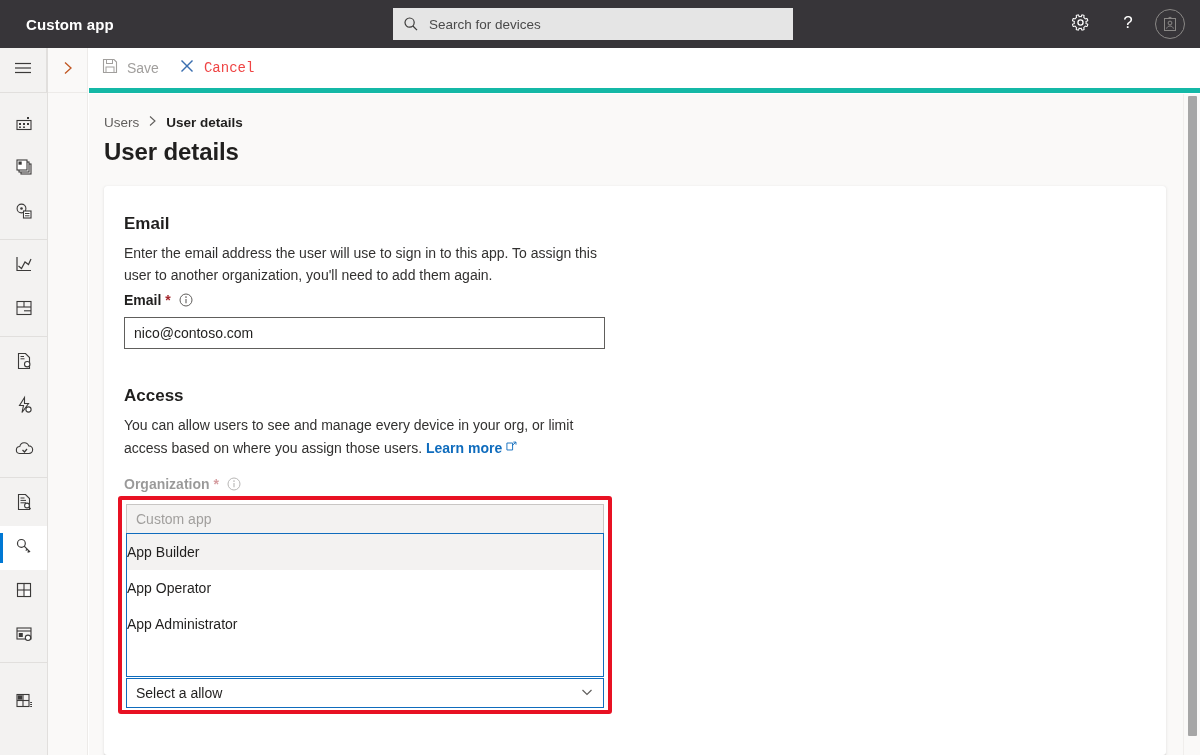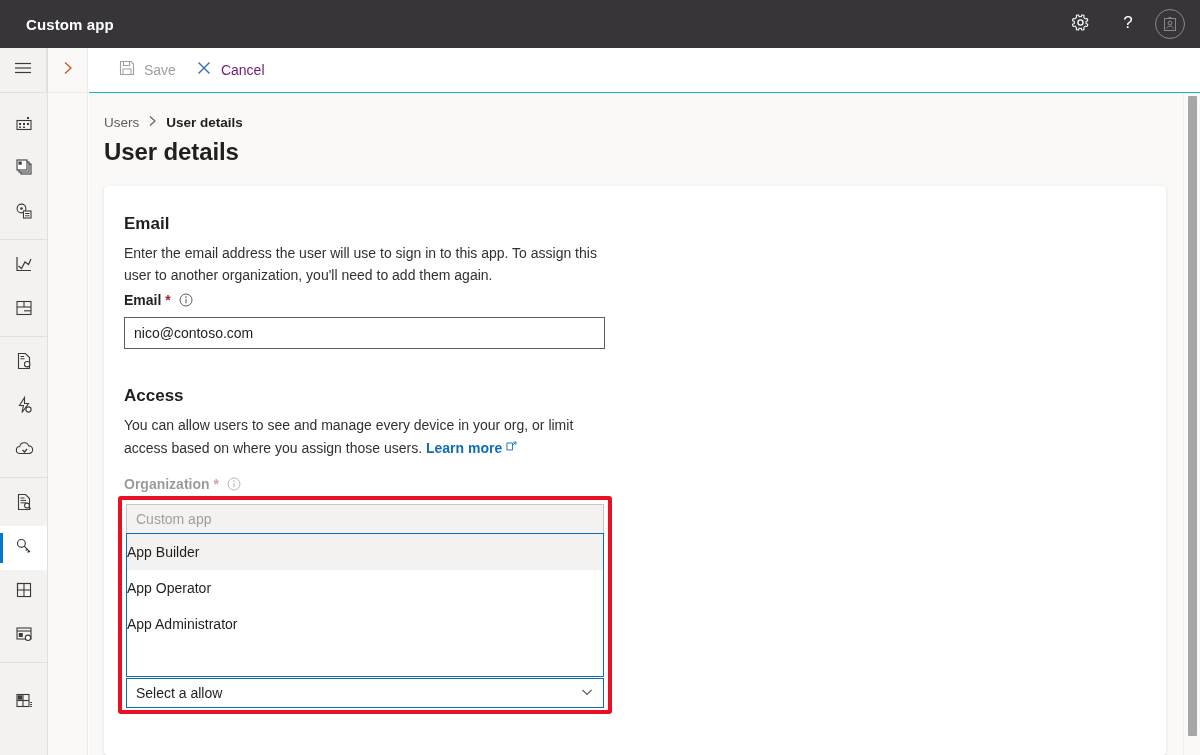--- a/index.html
+++ b/index.html
@@ -90,32 +90,32 @@
     width: 40px; height: 662px;
     background: #faf9f8;
     border-right: 1px solid #edebe9;
   }
 
   
   .cmdbar {
     position: absolute; top: 48px; left: 89px;
     width: 1111px; height: 45px;
     background: #ffffff;
-    border-bottom: 1px solid #14b8a6;
+    border-bottom: 5px solid #14b8a6;
     display: flex; align-items: center;
-    padding-left: 20px;
+    padding-left: 3px;
   }
   .cmd-btn {
     display: flex; align-items: center;
     height: 36px; padding: 0 10px;
     cursor: pointer;
   }
   .cmd-btn .lbl { font-size: 14px; margin-left: 9px; }
   .cmd-btn.disabled .lbl { color: #a19f9d; }
-  .cmd-btn.enabled .lbl { color: #701a75; }
+  .cmd-btn.enabled .lbl { color: #ef4444; font-family: Liberation Mono, monospace; }
 
   
   .content {
     position: absolute; top: 94px; left: 89px;
     width: 1111px; height: 661px;
     background: #faf9f8;
     overflow: hidden;
   }
   .breadcrumb {
     position: absolute; left: 15px; top: 21px;
@@ -214,20 +214,29 @@
     width: 9px; height: 640px;
     background: #a6a6a6; border-radius: 1px;
   }
 </style>
 </head>
 <body>
 
 <div class="topbar">
   <div class="app-title">Custom app</div>
 
+  <div class="search-wrap">
+    <span class="search-ic">
+      <svg width="16" height="16" viewBox="0 0 16 16">
+          <circle cx="6.6" cy="6.6" r="4.6" fill="none" stroke="#3b3a39" stroke-width="1.2"></circle>
+          <line x1="9.9" y1="10" x2="14" y2="14.2" stroke="#3b3a39" stroke-width="1.2"></line>
+        </svg>
+    </span>
+    <input class="search-input" type="text" placeholder="Search for devices" style="">
+  </div>
 
   <div class="top-actions">
     <div class="top-btn">
       <span>
         <svg width="19" height="19" viewBox="0 0 20 20">
             <path d="M10 6.6a3.4 3.4 0 100 6.8 3.4 3.4 0 000-6.8zm0 5.4a2 2 0 110-4 2 2 0 010 4z" fill="#fff"></path>
             <path d="M17.3 11.6l-1.5-.4a5.9 5.9 0 000-2.4l1.5-.4a.5.5 0 00.35-.62l-.45-1.6a.5.5 0 00-.62-.34l-1.5.42a6 6 0 00-1.7-1.7l.42-1.5a.5.5 0 00-.34-.62l-1.6-.45a.5.5 0 00-.62.35l-.4 1.5a5.9 5.9 0 00-2.4 0l-.4-1.5a.5.5 0 00-.62-.35l-1.6.45a.5.5 0 00-.34.62l.42 1.5a6 6 0 00-1.7 1.7l-1.5-.42a.5.5 0 00-.62.34l-.45 1.6a.5.5 0 00.35.62l1.5.4a5.9 5.9 0 000 2.4l-1.5.4a.5.5 0 00-.35.62l.45 1.6a.5.5 0 00.62.34l1.5-.42a6 6 0 001.7 1.7l-.42 1.5a.5.5 0 00.34.62l1.6.45a.5.5 0 00.62-.35l.4-1.5a5.9 5.9 0 002.4 0l.4 1.5a.5.5 0 00.62.35l1.6-.45a.5.5 0 00.34-.62l-.42-1.5a6 6 0 001.7-1.7l1.5.42a.5.5 0 00.62-.34l.45-1.6a.5.5 0 00-.35-.62z" fill="none" stroke="#fff" stroke-width="1.1"></path>
           </svg>
       </span>
     </div>

